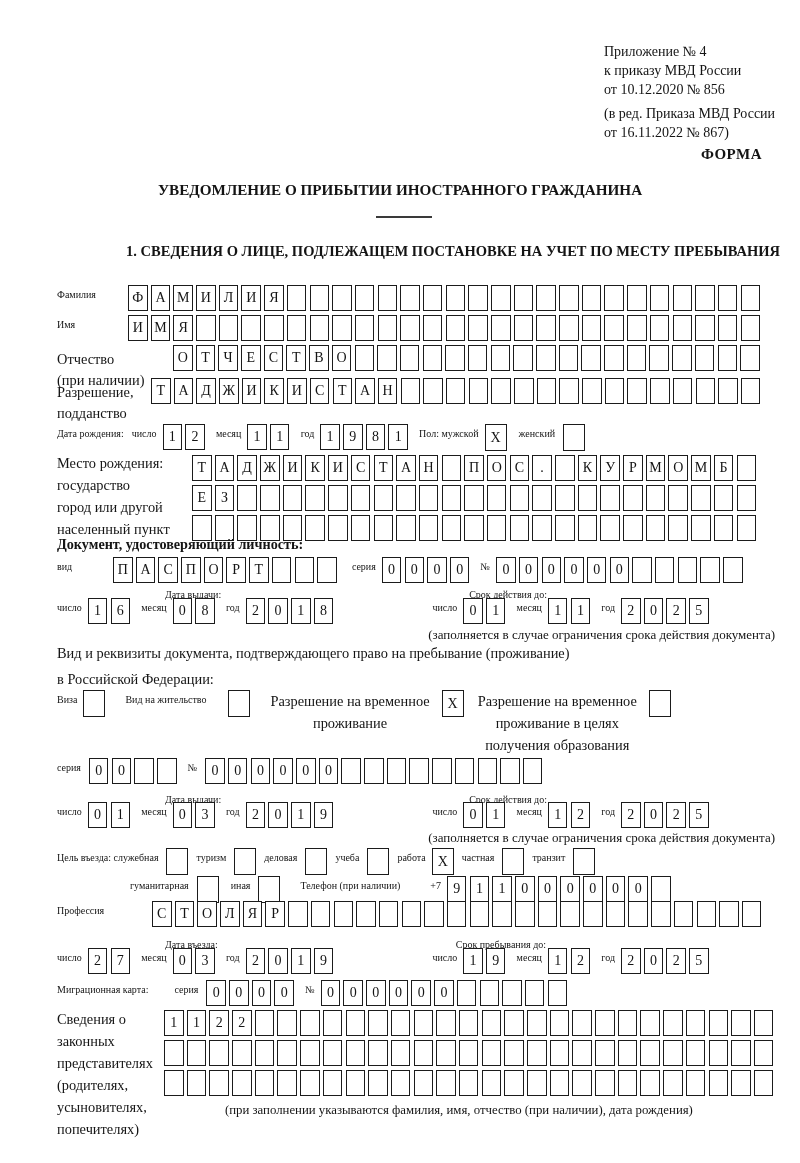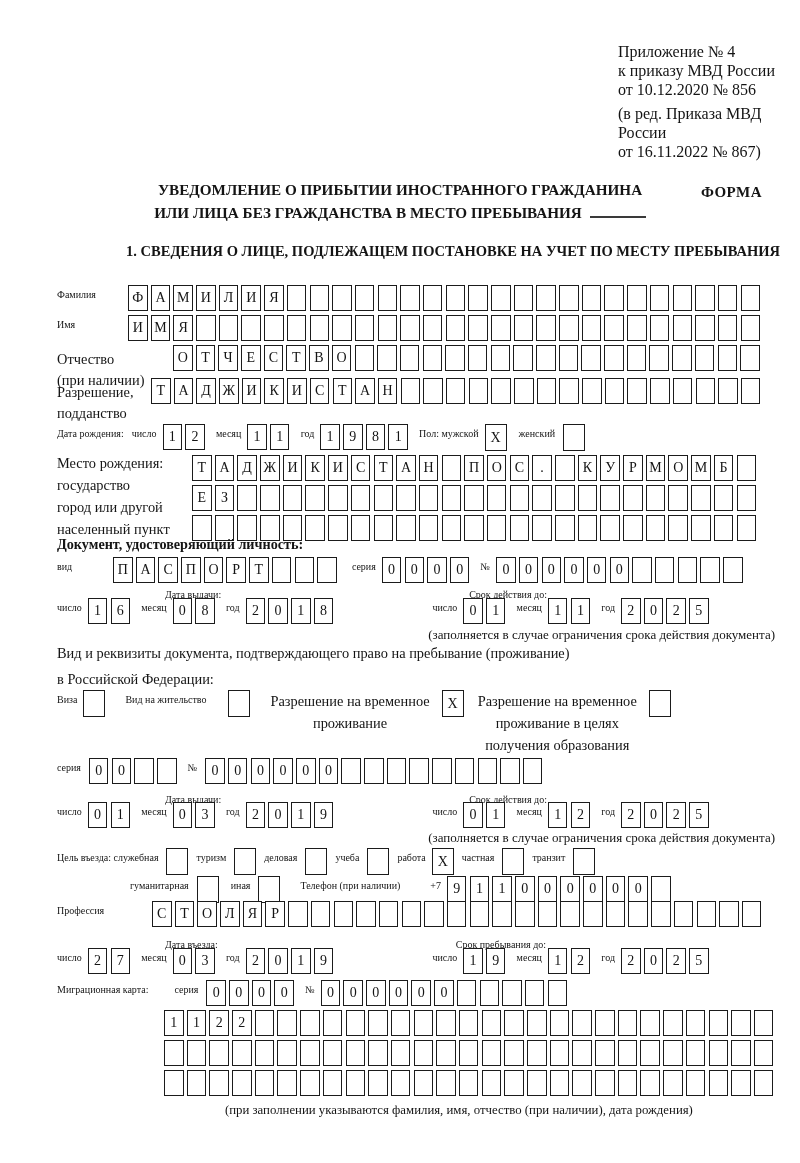--- a/index.html
+++ b/index.html
@@ -6,23 +6,23 @@
   .page{position:relative;width:800px;height:1163px;background:#ffffff;margin:0 auto;
         font-family:"Liberation Serif","DejaVu Serif",serif;color:#141414;overflow:hidden;}
   .abs{position:absolute;left:57px;display:flex;align-items:flex-start;}
   .lbl{font-size:10px;padding-top:4px;white-space:nowrap;}
   .lbl2{font-size:14.4px;line-height:21px;white-space:nowrap;}
   .cells{display:inline-flex;}
   .cell{box-sizing:border-box;width:19.5px;height:26px;border:1.7px solid #1b1b1b;margin-right:3.2px;
         display:inline-flex;align-items:center;justify-content:center;font-size:14px;background:#fff;}
   .cb .cell{width:22px;height:27px;margin-right:0;}
   
-  .ref-block{position:absolute;left:618px;top:42px;font-size:16px;line-height:19px;}
+  .ref-block{position:absolute;left:604px;top:42px;font-size:14px;line-height:19px;}
   .ref-gap{margin-top:5px;}
-  .forma{position:absolute;right:38px;top:146px;font-weight:bold;font-size:15px;letter-spacing:.5px;margin-top:38px;}
+  .forma{position:absolute;right:38px;top:146px;font-weight:bold;font-size:15px;letter-spacing:.5px;}
   .title{position:absolute;left:0;right:0;top:178px;text-align:center;font-weight:bold;font-size:15.2px;line-height:23px;}
   .title-underline{display:inline-block;width:56px;border-bottom:2px solid #3a3a3a;margin-left:8px;}
   .section-heading{position:absolute;left:40px;right:20px;top:243px;text-align:right;font-weight:bold;font-size:14.5px;}
   
   .r-fam{top:285px}.r-imya{top:315px}.r-otch{top:345px}.r-grazh{top:378px}.r-bdate{top:424px}
   .bp-labels{position:absolute;left:57px;top:452px;font-size:14.4px;line-height:22px;}
   .r-bp1{top:455px;left:192px}.r-bp2{top:485px;left:192px}.r-bp3{top:515px;left:192px}
   .doc-heading{position:absolute;left:57px;right:25px;top:536px;text-align:left;font-weight:bold;font-size:14.2px;}
   .r-vid{top:557px}
   .dl1{top:585px}.r-dates1{top:598px}
@@ -58,21 +58,21 @@
     <div>к приказу МВД России</div>
     <div>от 10.12.2020 № 856</div>
     <div class="ref-gap">(в ред. Приказа МВД России</div>
     <div>от 16.11.2022 № 867)</div>
   </div>
   <div class="forma">ФОРМА</div>
 
   <div class="title">
     <div>УВЕДОМЛЕНИЕ О ПРИБЫТИИ ИНОСТРАННОГО ГРАЖДАНИНА</div>
     <div>
-      <span>ИЛИ ЛИЦА БЕЗ ГРАЖДАНСТВА В МЕСТО ПРЕБЫВАНИЯ</span><span class="title-underline"></span>
+      <span class="title-underline"></span>
     </div>
   </div>
 
   <div class="section-heading">1. СВЕДЕНИЯ О ЛИЦЕ, ПОДЛЕЖАЩЕМ ПОСТАНОВКЕ НА УЧЕТ ПО МЕСТУ ПРЕБЫВАНИЯ</div>
 
   <div class="abs r-fam">
     <span class="lbl w-fam">Фамилия</span>
     <span class="cells">
         <span class="cell">Ф</span>
         <span class="cell">А</span>
@@ -664,20 +664,28 @@
         <span class="cell">0</span>
         <span class="cell">0</span>
         <span class="cell"></span>
         <span class="cell"></span>
         <span class="cell"></span>
         <span class="cell"></span>
         <span class="cell"></span>
       </span>
   </div>
 
+  <div class="sved-labels">
+    <div>Сведения о</div>
+    <div>законных</div>
+    <div>представителях</div>
+    <div>(родителях,</div>
+    <div>усыновителях,</div>
+    <div>попечителях)</div>
+  </div>
   <div class="abs r-sved1">
     <span class="cells">
         <span class="cell">1</span>
         <span class="cell">1</span>
         <span class="cell">2</span>
         <span class="cell">2</span>
         <span class="cell"></span>
         <span class="cell"></span>
         <span class="cell"></span>
         <span class="cell"></span>

